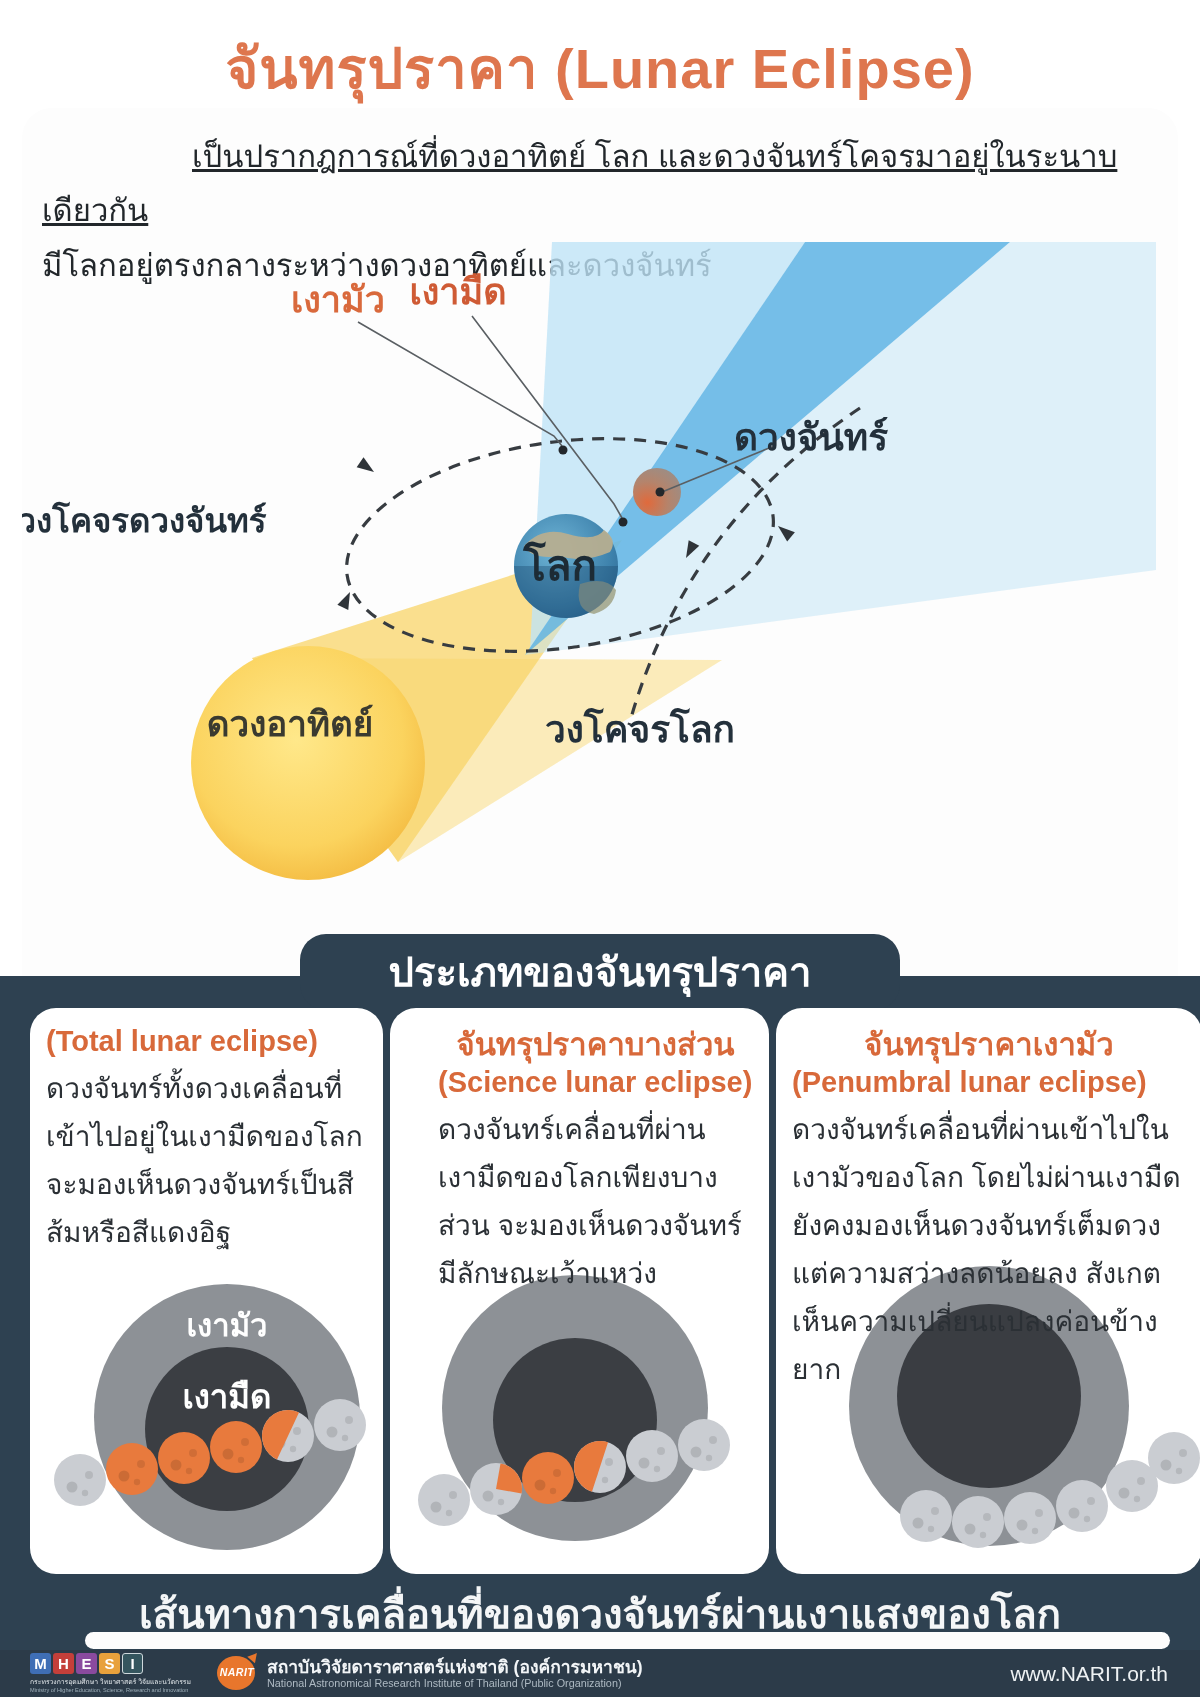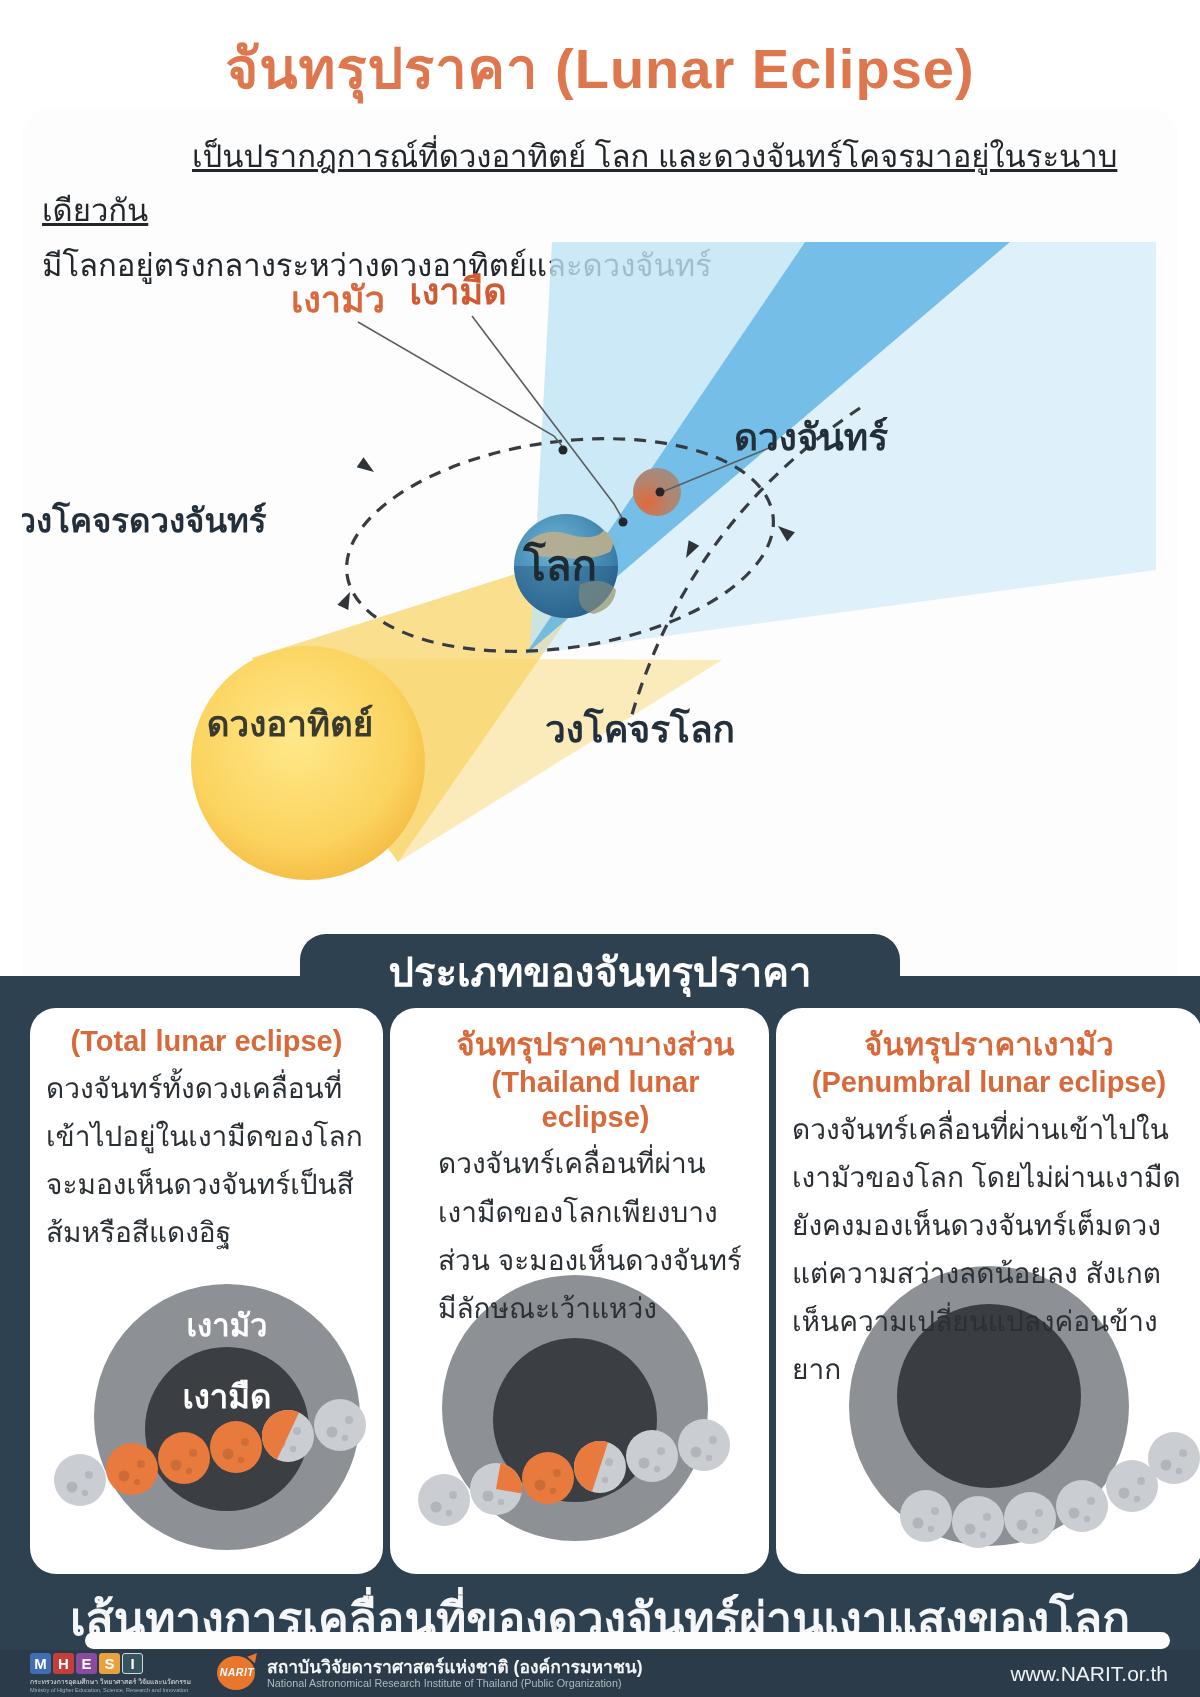--- a/index.html
+++ b/index.html
@@ -14,25 +14,25 @@
   .intro .l1{text-indent:150px;text-decoration:underline;}
   .diagram-svg{position:absolute;left:0;top:132px;width:1156px;height:736px;}
   .types{position:absolute;left:0;top:976px;width:1200px;height:674px;background:#2e4151;}
   .types-header{position:absolute;left:300px;top:-42px;width:600px;height:76px;background:#2e4151;
     border-radius:26px;color:#fff;font-size:40px;font-weight:bold;text-align:center;line-height:76px;}
   .cards{position:absolute;left:30px;top:32px;display:flex;gap:7px;}
   .tcard{position:relative;background:#ffffff;border-radius:26px;height:566px;overflow:hidden;}
   .tcard.c1{width:353px;} .tcard.c2{width:347px;padding-left:32px;} .tcard.c3{width:426px;}
   .tcard .txt{position:relative;z-index:2;padding:16px 16px 0 16px;}
   .tcard h3{margin:2px 0 0 0;text-align:center;color:#d8693a;font-size:31px;line-height:1.25;}
-  .tcard h4{margin:0 0 6px 0;text-align:center;color:#d8693a;font-size:29px;line-height:1.2;font-weight:bold;}
+  .tcard h4{margin:0 0 6px 0;text-align:left;color:#d8693a;font-size:29px;line-height:1.2;font-weight:bold;}
   .tcard p{margin:6px 0 0 0;color:#2b3035;font-size:28px;line-height:1.72;}
   .tcard svg{position:absolute;left:0;top:0;z-index:1;}
   .caption{position:absolute;left:0;top:606px;width:100%;text-align:center;color:#f4f6f7;
-    font-size:46px;font-weight:bold;}
+    font-size:40px;font-weight:bold;}
   .bottom-strip{position:absolute;left:85px;top:1632px;width:1085px;height:17px;background:#fdfdfd;border-radius:12px;}
   .footer{position:absolute;left:0;top:1650px;width:1200px;height:47px;background:#2c3b49;}
   .mhesi{position:absolute;left:30px;top:3px;width:150px;}
   .mhesi .row{display:flex;gap:2px;}
   .mhesi .sq{width:21px;height:21px;border-radius:3px;color:#fff;font-weight:bold;font-size:15px;
     text-align:center;line-height:21px;}
   .sq.m{background:#3f6eb5;} .sq.h{background:#c43f3a;} .sq.e{background:#8a4a9e;}
   .sq.s{background:#e8a13c;} .sq.i{background:#35555e;border:1px solid #cfd8dc;box-sizing:border-box;line-height:19px;}
   .mhesi .tiny{color:#e8edf0;font-size:6.8px;white-space:nowrap;margin-top:2px;}
   .mhesi .tinier{color:#9fb0ba;font-size:5.6px;white-space:nowrap;}
@@ -203,21 +203,21 @@
             <path d="M0,-26 A26,26 0 0 1 26,0 L0,0 Z" transform="translate(106,481) rotate(10)" fill="#e87a3d"></path>
             <use href="#moonShape" transform="translate(158,470)" fill="#e87a3d"></use>
             <use href="#moonShape" transform="translate(210,459)" fill="#cacdd2"></use>
             <path d="M0,-26 A26,26 0 0 0 0,26 Z" transform="translate(210,459) rotate(18)" fill="#e87a3d"></path>
             <use href="#moonShape" transform="translate(262,448)" fill="#cacdd2"></use>
             <use href="#moonShape" transform="translate(314,437)" fill="#cacdd2"></use>
           </g>
         </svg>
         <div class="txt">
           <h3>จันทรุปราคาบางส่วน</h3>
-          <h4>(Thailand lunar eclipse)</h4>
+          <h4>(Science lunar eclipse)</h4>
           <p>ดวงจันทร์เคลื่อนที่ผ่านเงามืดของโลกเพียงบางส่วน จะมองเห็นดวงจันทร์มีลักษณะเว้าแหว่ง</p>
         </div>
       </div>
 
       <div class="tcard c3">
         <svg viewBox="0 0 426 566" width="426" height="566">
           <circle cx="213" cy="398" r="140" fill="#8d9196"></circle>
           <circle cx="213" cy="388" r="92" fill="#3a3d42"></circle>
           <g>
             <use href="#moonShape" transform="translate(150,508)" fill="#cacdd2"></use>

